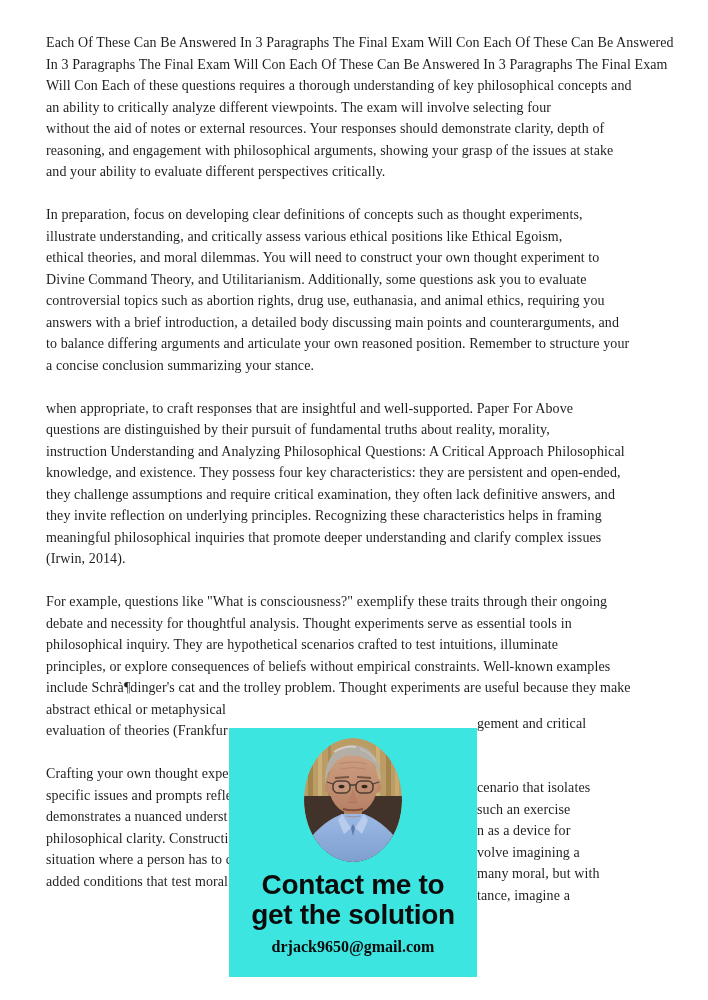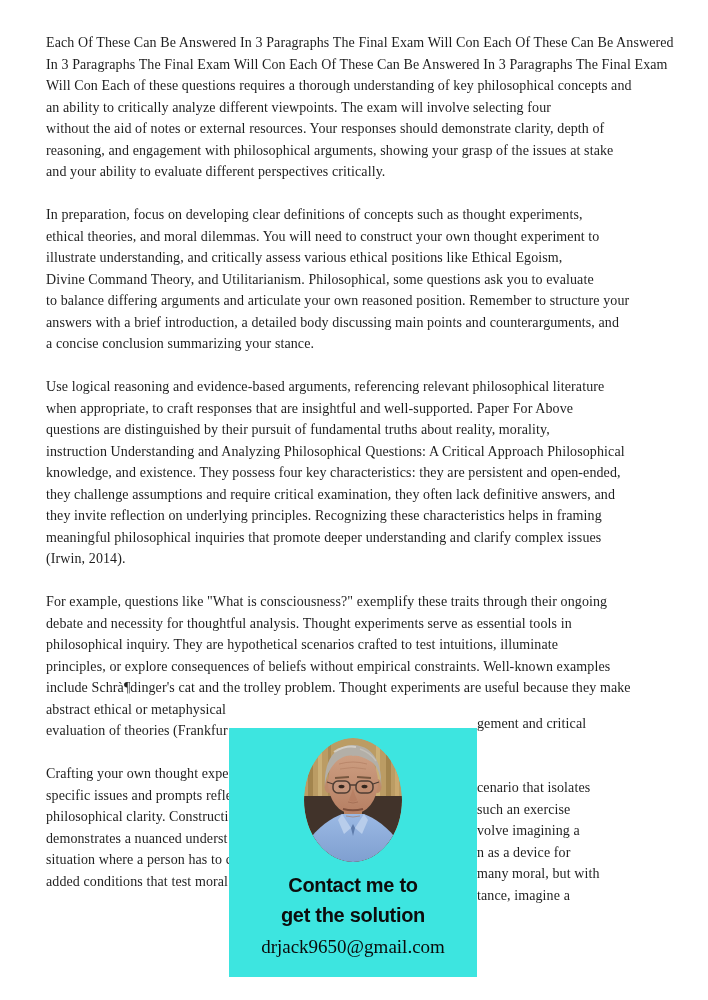--- a/index.html
+++ b/index.html
@@ -39,59 +39,59 @@
   .photo {
     width: 98px; height: 124px;
     margin: 10px auto 0 auto;
     border-radius: 50%;
     overflow: hidden;
   }
   .photo svg { display: block; width: 98px; height: 124px; }
   .contact-heading {
     font-family: "Liberation Sans", sans-serif;
     font-weight: bold;
-    font-size: 20px;
+    font-size: 28px;
     line-height: 30px;
     color: #0c0c0c;
     letter-spacing: -0.3px;
     margin-top: 8px;
   }
   .email-line {
     font-family: "Liberation Serif", serif;
-    font-weight: normal;
-    font-size: 19px;
+    font-weight: bold;
+    font-size: 16px;
     line-height: 27px;
     color: #0a0a0a;
     margin-top: 3px;
   }
 </style>
 </head>
 <body>
 
 <div id="document-text">
     <div class="paragraph">
       <div class="line">Each Of These Can Be Answered In 3 Paragraphs The Final Exam Will Con Each Of These Can Be Answered</div>
       <div class="line">In 3 Paragraphs The Final Exam Will Con Each Of These Can Be Answered In 3 Paragraphs The Final Exam</div>
       <div class="line">Will Con Each of these questions requires a thorough understanding of key philosophical concepts and</div>
       <div class="line">an ability to critically analyze different viewpoints. The exam will involve selecting four</div>
       <div class="line">without the aid of notes or external resources. Your responses should demonstrate clarity, depth of</div>
       <div class="line">reasoning, and engagement with philosophical arguments, showing your grasp of the issues at stake</div>
       <div class="line">and your ability to evaluate different perspectives critically.</div>
     </div>
     <div class="paragraph">
       <div class="line">In preparation, focus on developing clear definitions of concepts such as thought experiments,</div>
+      <div class="line">illustrate understanding, and critically assess various ethical positions like Ethical Egoism,</div>
       <div class="line">ethical theories, and moral dilemmas. You will need to construct your own thought experiment to</div>
-      <div class="line">illustrate understanding, and critically assess various ethical positions like Ethical Egoism,</div>
-      <div class="line">Divine Command Theory, and Utilitarianism. Philosophical, some questions ask you to evaluate</div>
+      <div class="line">Divine Command Theory, and Utilitarianism. Additionally, some questions ask you to evaluate</div>
+      <div class="line">controversial topics such as abortion rights, drug use, euthanasia, and animal ethics, requiring you</div>
+      <div class="line">answers with a brief introduction, a detailed body discussing main points and counterarguments, and</div>
       <div class="line">to balance differing arguments and articulate your own reasoned position. Remember to structure your</div>
-      <div class="line">answers with a brief introduction, a detailed body discussing main points and counterarguments, and</div>
       <div class="line">a concise conclusion summarizing your stance.</div>
     </div>
     <div class="paragraph">
-      <div class="line">Use logical reasoning and evidence-based arguments, referencing relevant philosophical literature</div>
       <div class="line">when appropriate, to craft responses that are insightful and well-supported. Paper For Above</div>
       <div class="line">questions are distinguished by their pursuit of fundamental truths about reality, morality,</div>
       <div class="line">instruction Understanding and Analyzing Philosophical Questions: A Critical Approach Philosophical</div>
       <div class="line">knowledge, and existence. They possess four key characteristics: they are persistent and open-ended,</div>
       <div class="line">they challenge assumptions and require critical examination, they often lack definitive answers, and</div>
       <div class="line">they invite reflection on underlying principles. Recognizing these characteristics helps in framing</div>
       <div class="line">meaningful philosophical inquiries that promote deeper understanding and clarify complex issues</div>
       <div class="line">(Irwin, 2014).</div>
     </div>
     <div class="paragraph">
@@ -99,22 +99,22 @@
       <div class="line">debate and necessity for thoughtful analysis. Thought experiments serve as essential tools in</div>
       <div class="line">philosophical inquiry. They are hypothetical scenarios crafted to test intuitions, illuminate</div>
       <div class="line">principles, or explore consequences of beliefs without empirical constraints. Well-known examples</div>
       <div class="line">include Schrà¶dinger's cat and the trolley problem. Thought experiments are useful because they make</div>
       <div class="line split"><span>abstract ethical or metaphysical</span><span class="right-frag">gement and critical</span></div>
       <div class="line">evaluation of theories (Frankfur</div>
     </div>
     <div class="paragraph">
       <div class="line split"><span>Crafting your own thought expe</span><span class="right-frag">cenario that isolates</span></div>
       <div class="line split"><span>specific issues and prompts refle</span><span class="right-frag">such an exercise</span></div>
+      <div class="line split"><span>demonstrates a nuanced underst</span><span class="right-frag">n as a device for</span></div>
       <div class="line split"><span>philosophical clarity. Constructi</span><span class="right-frag">volve imagining a</span></div>
-      <div class="line split"><span>demonstrates a nuanced underst</span><span class="right-frag">n as a device for</span></div>
       <div class="line split"><span>situation where a person has to c</span><span class="right-frag">many moral, but with</span></div>
       <div class="line split"><span>added conditions that test moral</span><span class="right-frag">tance, imagine a</span></div>
     </div>
   </div>
 
 <div class="overlay" style="background: rgb(61, 229, 224);">
   <div class="photo">
     <svg viewBox="0 0 98 124" xmlns="http://www.w3.org/2000/svg">
       <defs>
         <clipPath id="ovalClip">

